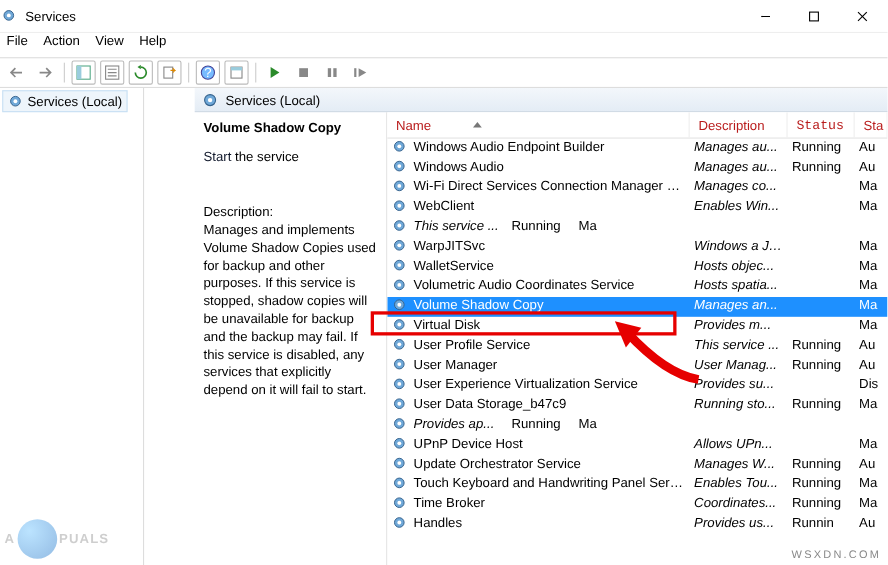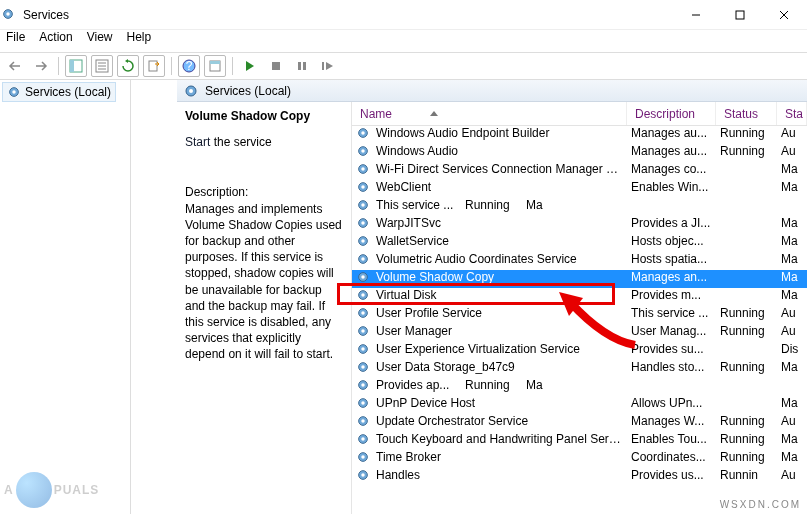--- a/index.html
+++ b/index.html
@@ -21,32 +21,32 @@
 .rightwrap { flex: 1; display: flex; flex-direction: column; }
 .heading { display: flex; align-items: center; gap: 6px; padding: 2px 6px; background: linear-gradient(#f3f7fb,#e4ecf5); border-bottom: 1px solid #cdd7e3; height: 22px; }
 .heading .icon { width: 16px; height:16px; }
 .detail { display: flex; height: calc(100% - 22px); }
 .infopanel { width: 175px; padding: 6px 8px; border-right: 1px solid #e5e5e5; font-size: 12px; color: #000; line-height: 1.35; }
 .infopanel .svc-title { font-weight: bold; margin-bottom: 10px; }
 .infopanel .start { color: #0f172a; }
 .infopanel .desc-hdr { margin-top: 34px; }
 .listwrap { flex: 1; overflow: hidden; }
 .listhdr { display: flex; background: #fff; border-bottom: 1px solid #e3e3e3; height: 24px; }
-.listhdr .col { padding: 4px 8px; border-right: 1px solid #eee; font-size: 12px; color: #701a75; display: flex; align-items: center; }
+.listhdr .col { padding: 4px 8px; border-right: 1px solid #eee; font-size: 12px; color: #b91c1c; display: flex; align-items: center; }
 .listhdr .sort-asc::after { content: ""; border-left: 4px solid transparent; border-right: 4px solid transparent; border-bottom: 5px solid #777; margin-left: 38px; }
 .col-name { width: 275px; }
 .col-desc { width: 89px; }
-.col-status { width: 61px; }
+.col-status { width: 61px; font-family: Liberation Mono, monospace; }
 .col-startup { width: 30px; }
 .list { overflow-y: auto; height: calc(100% - 24px); }
 .row { display: flex; height: 18px; padding-left: 4px; }
 .row .ricon { width: 16px; height: 16px; flex: 0 0 16px; display:flex; }
 .row .cell { padding: 0 4px; white-space: nowrap; overflow: hidden; text-overflow: ellipsis; font-size: 12px; }
 .row .c-name { width: 255px; }
-.row .c-desc { width: 89px; }
+.row .c-desc { width: 89px; font-style: italic; }
 .row .c-status { width: 61px; }
 .row .c-startup { width: 30px; }
 .row.selected { background: #1e90ff; color: #fff; }
 .redbox { position: absolute; border: 3px solid #e60000; left: 337px; top: 283px; width: 278px; height: 22px; pointer-events: none; }
 .arrow { position: absolute; left: 555px; top: 290px; pointer-events: none; }
 .watermark { position: absolute; left: 4px; bottom: 6px; font-size: 30px; font-weight: 900; letter-spacing: 1px; color: rgba(80,80,80,0.28); font-family: Arial Black, Arial, sans-serif; pointer-events:none; display:flex; align-items:center; }
 .watermark .globe { width: 36px; height: 36px; border-radius: 50%; background: radial-gradient(circle at 30% 30%, rgba(120,200,255,0.5), rgba(40,120,200,0.5)); margin: 0 2px; display:inline-block; }
 .brand { position:absolute; right:6px; bottom:4px; font-size:10px; color:#888; letter-spacing:2px; text-transform:uppercase; }
 
 .gear { width:14px; height:14px; }
@@ -262,21 +262,21 @@
               <span class="cell c-startup">Ma</span>
             </div>
             <div class="row">
               <span class="ricon">
                 <svg viewBox="0 0 16 16" class="gear">
                   <circle cx="8" cy="8" r="5" fill="#6fa8d8" stroke="#35628c"></circle>
                   <circle cx="8" cy="8" r="2" fill="#fff"></circle>
                 </svg>
               </span>
               <span class="cell c-name">WarpJITSvc</span>
-              <span class="cell c-desc">Provides a JI...</span>
+              <span class="cell c-desc">Windows a JI...</span>
               <span class="cell c-status"></span>
               <span class="cell c-startup">Ma</span>
             </div>
             <div class="row">
               <span class="ricon">
                 <svg viewBox="0 0 16 16" class="gear">
                   <circle cx="8" cy="8" r="5" fill="#6fa8d8" stroke="#35628c"></circle>
                   <circle cx="8" cy="8" r="2" fill="#fff"></circle>
                 </svg>
               </span>
@@ -358,21 +358,21 @@
               <span class="cell c-startup">Dis</span>
             </div>
             <div class="row">
               <span class="ricon">
                 <svg viewBox="0 0 16 16" class="gear">
                   <circle cx="8" cy="8" r="5" fill="#6fa8d8" stroke="#35628c"></circle>
                   <circle cx="8" cy="8" r="2" fill="#fff"></circle>
                 </svg>
               </span>
               <span class="cell c-name">User Data Storage_b47c9</span>
-              <span class="cell c-desc">Handles sto...</span>
+              <span class="cell c-desc">Running sto...</span>
               <span class="cell c-status">Running</span>
               <span class="cell c-startup">Ma</span>
             </div>
             <div class="row">
               <span class="ricon">
                 <svg viewBox="0 0 16 16" class="gear">
                   <circle cx="8" cy="8" r="5" fill="#6fa8d8" stroke="#35628c"></circle>
                   <circle cx="8" cy="8" r="2" fill="#fff"></circle>
                 </svg>
               </span>

